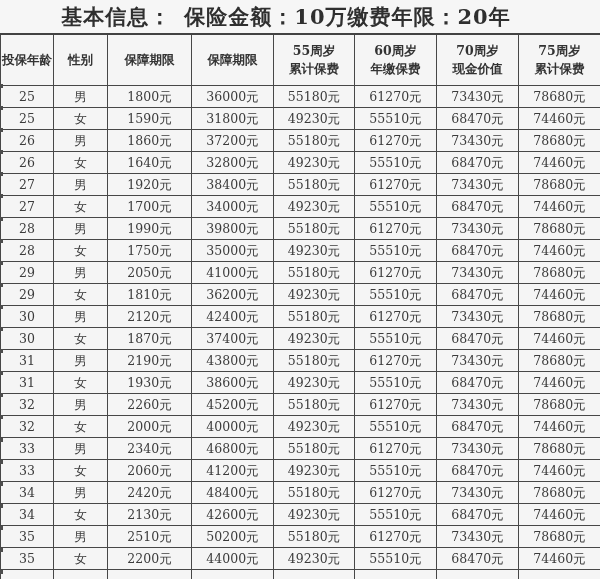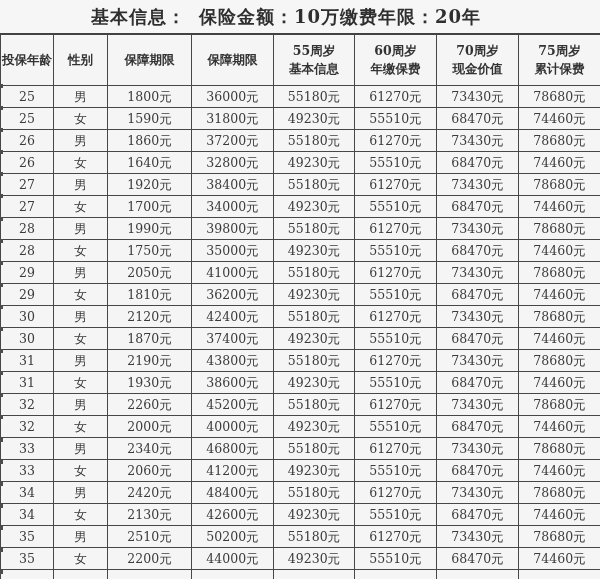--- a/index.html
+++ b/index.html
@@ -11,21 +11,21 @@
     background:#f6f6f6;
     font-family:"DejaVu Serif", serif;
     color:#383838;
   }
   .title-bar {
     height:33px;
     display:flex;
     align-items:center;
     justify-content:center;
     padding-left:14px;
-    font-size:18px;
+    font-size:21px;
     font-weight:bold;
     color:#2f2f2f;
     letter-spacing:1px;
   }
   .title-prefix { margin-right:13px; }
   .title-field { white-space:nowrap; }
   .title-field.f1 { }
   .title-field.f2 { margin-right:42px; }
   table.main {
     width:600px;
@@ -87,21 +87,21 @@
         <col style="width:82px">
         <col style="width:82px">
     </colgroup>
     <thead>
       <tr>
         <th>投保年龄</th>
         <th>性别</th>
         <th>保障期限</th>
         <th>保障期限</th>
         <th>55周岁
-基本信息</th>
+累计保费</th>
         <th>60周岁
 年缴保费</th>
         <th>70周岁
 现金价值</th>
         <th>75周岁
 累计保费</th>
       </tr>
     </thead>
     <tbody>
         <tr>

